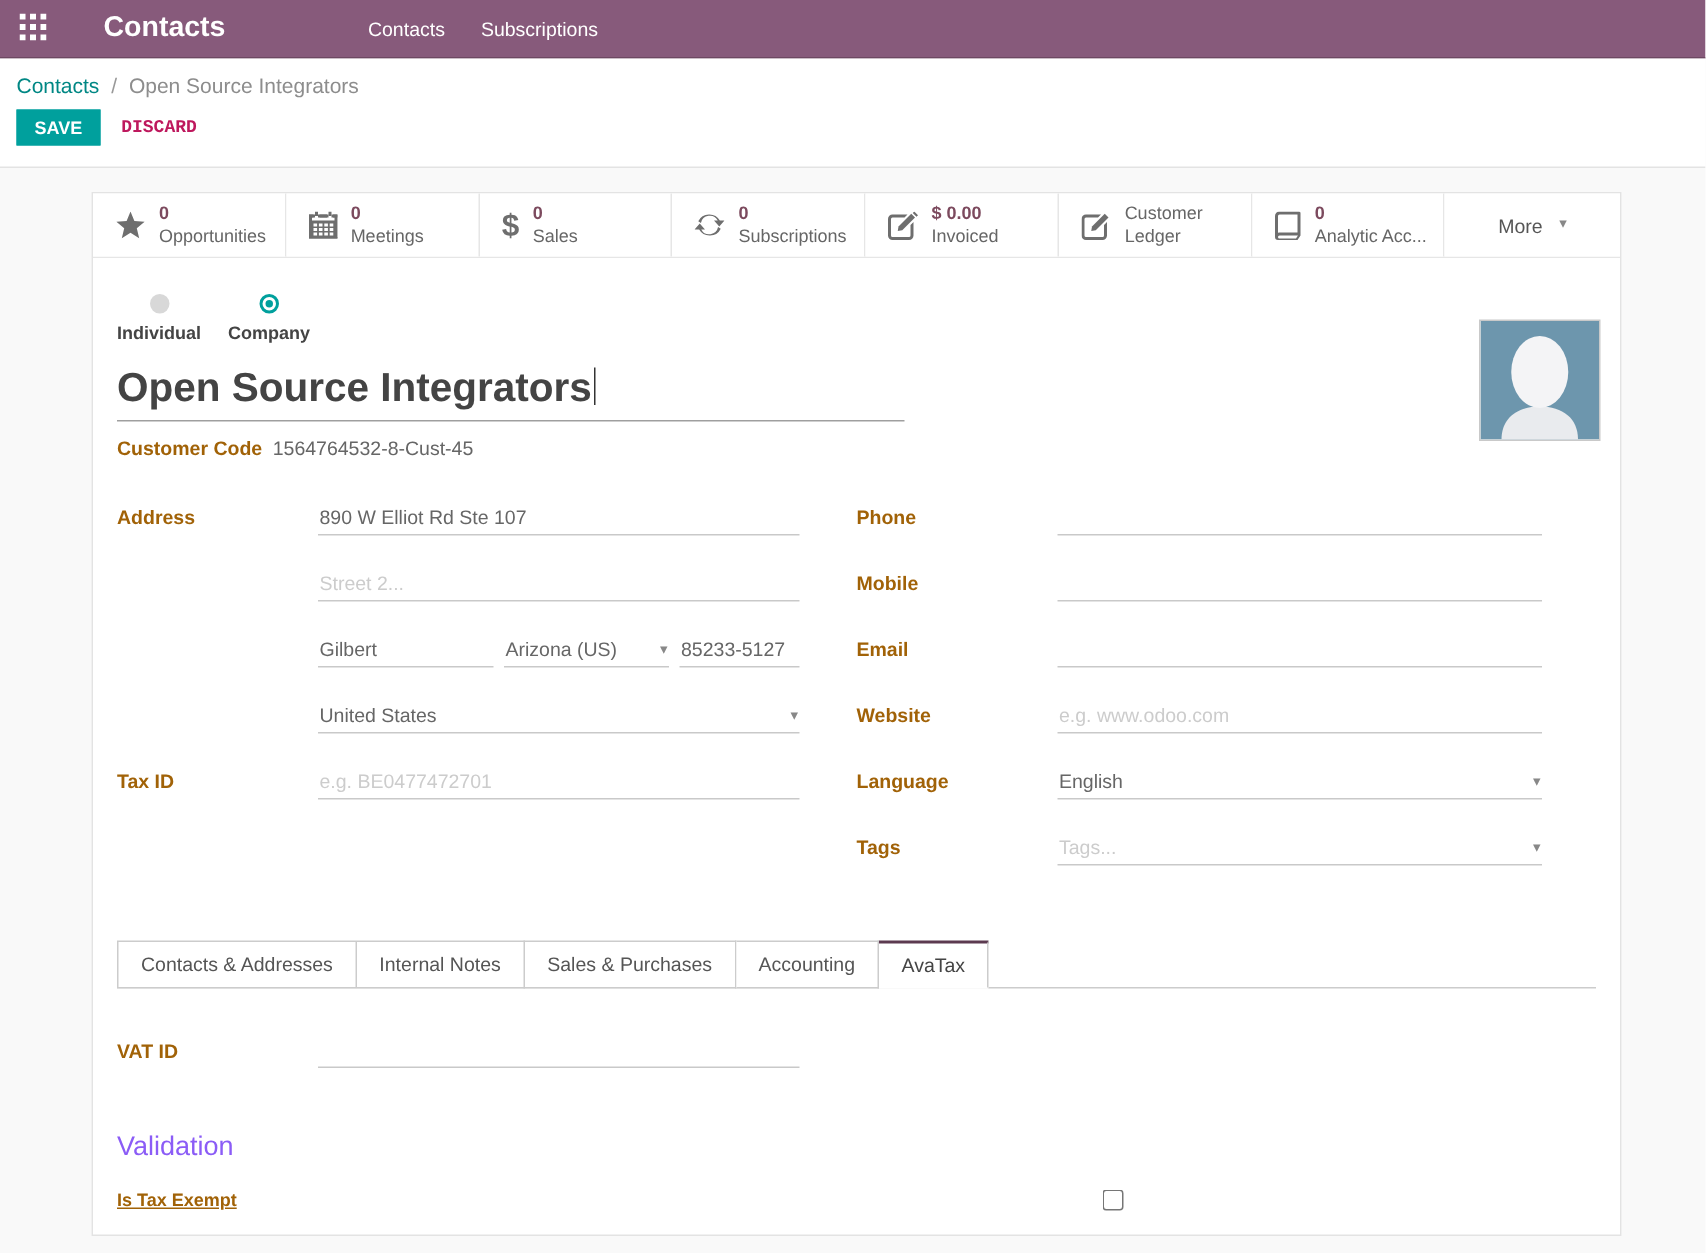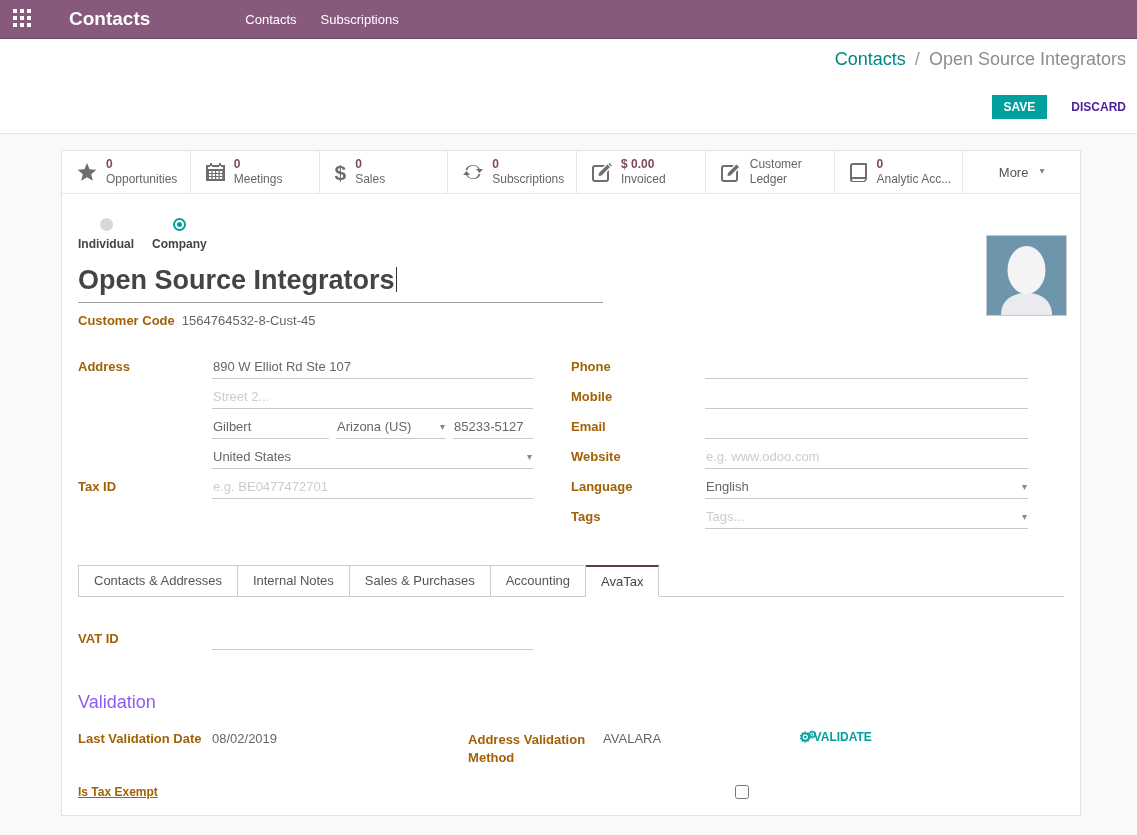--- a/index.html
+++ b/index.html
@@ -14,34 +14,34 @@
   .navbar {
     height: 39px; background: #875A7B; border-bottom: 1px solid #6d4862;
     display: flex; align-items: center; color: #fff;
   }
   .apps-btn { padding: 0 13px; height: 100%; display:flex; align-items:center; cursor:pointer; }
   .brand { font-size: 19px; font-weight: bold; margin-left: 25px; }
   .nav-menus { display: flex; margin-left: 85px; gap: 4px; }
   .nav-menu-item { font-size: 13px; padding: 6px 10px; cursor: pointer; }
   
   .control-panel { background: #fff; border-bottom: 1px solid #e3e3e3; padding: 10px 11px 14px; }
-  .breadcrumb { font-size: 18px; text-align: right; }
+  .breadcrumb { font-size: 14px; }
   .breadcrumb .bc-link { color: #008784; cursor: pointer; }
   .breadcrumb .bc-sep { color: #999; margin: 0 4px; }
   .breadcrumb .bc-current { color: #8d8d8d; }
-  .cp-buttons { margin-top: 25px; display: flex; align-items: center; gap: 24px; justify-content: flex-end; }
+  .cp-buttons { margin-top: 8px; display: flex; align-items: center; gap: 14px; }
   .btn-save {
     background: #00A09D; color: #fff; border: 1px solid #00A09D;
     font-size: 12px; font-weight: bold; padding: 4px 11px; cursor: pointer;
     font-family: "Liberation Sans", sans-serif;
   }
   .btn-discard {
-    background: transparent; border: none; color: #4c1d95;
+    background: transparent; border: none; color: #be185d;
     font-size: 12px; font-weight: bold; cursor: pointer;
-    font-family: Liberation Sans, sans-serif;
+    font-family: Liberation Mono, monospace;
   }
   
   .content { padding: 16px 0 53px; }
   .sheet {
     width: 1020px; margin: 0 0 0 61px; background: #fff;
     border: 1px solid #e3e3e3; min-height: 656px; position: relative;
   }
   
   .button-box { display: flex; border-bottom: 1px solid #e6e6e6; }
   .stat-button {
@@ -77,21 +77,21 @@
   .code-value { color: #666; }
   
   .avatar {
     position: absolute; top: 41px; right: 13px; width: 81px; height: 81px;
     border: 1px solid #c9c9c9; cursor: pointer;
   }
   
   .fields { display: flex; margin-top: 26px; }
   .fcol { width: 455px; }
   .fcol.right { margin-left: 38px; width: 457px; }
-  .frow { display: flex; align-items: flex-end; min-height: 25px; margin-bottom: 5px; justify-content: space-between; }
+  .frow { display: flex; align-items: flex-end; min-height: 25px; margin-bottom: 19px; justify-content: space-between; }
   .frow .lbl { width: 134px; flex: 0 0 134px; padding-bottom: 5px; font-size: 13px; }
   .fld {
     flex: 1 1 auto; border: none; border-bottom: 1px solid #c9c9c9; background: transparent;
     font-size: 13px; color: #666; padding: 3px 1px 4px; outline: none; min-width: 0;
     font-family: "Liberation Sans", sans-serif;
   }
   .fld::placeholder { color: #ccc; opacity: 1; }
   .fld-sel { display: flex; align-items: center; justify-content: space-between; cursor: pointer; }
   .fld-sel .caret { margin-left: 4px; }
   .inline3 { flex: 1 1 auto; display: flex; gap: 7px; }
@@ -380,30 +380,20 @@
         <div class="tab active">AvaTax</div>
       </div>
 
       <div class="tab-page">
         <div class="vrow">
           <span class="lbl">VAT ID</span>
           <input class="fld vat-fld" type="text" style="">
         </div>
 
         <h2 class="section-heading">Validation</h2>
-        <div class="vrow">
-          <span class="lbl">Last Validation Date</span>
-          <span class="vval">08/02/2019</span>
-          <span class="lbl v-col2-lbl">Address Validation Method</span>
-          <span class="vval v-col2-val">AVALARA</span>
-          <button class="btn-validate">
-            <span class="cogs"><span>⚙</span><span class="cog-small">⚙</span></span>
-            <span>VALIDATE</span>
-          </button>
-        </div>
 
         <div class="exempt-row">
           <span class="lbl">Is Tax Exempt</span>
           <input class="checkbox" type="checkbox" style="">
         </div>
       </div>
 
     </div>
   </div>
 </main>

